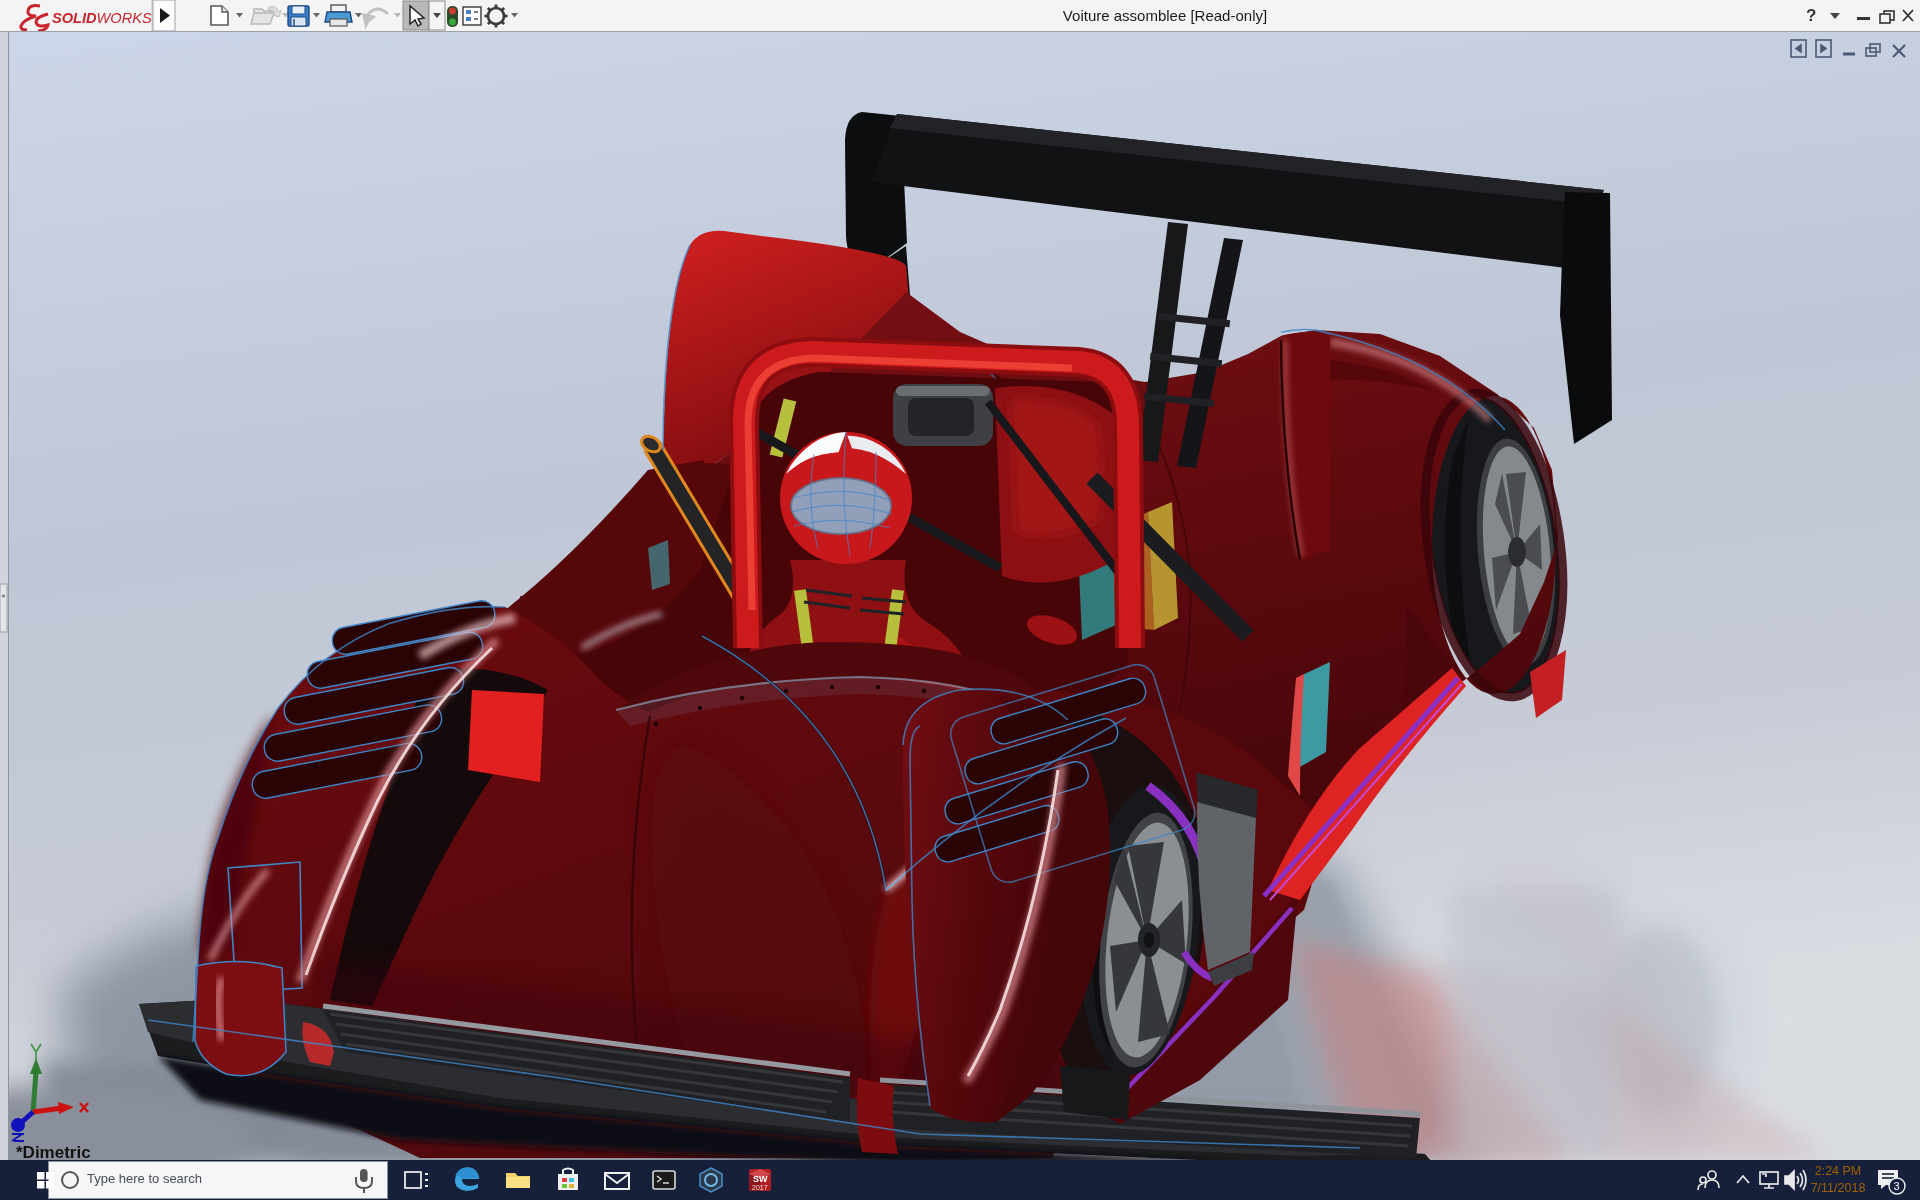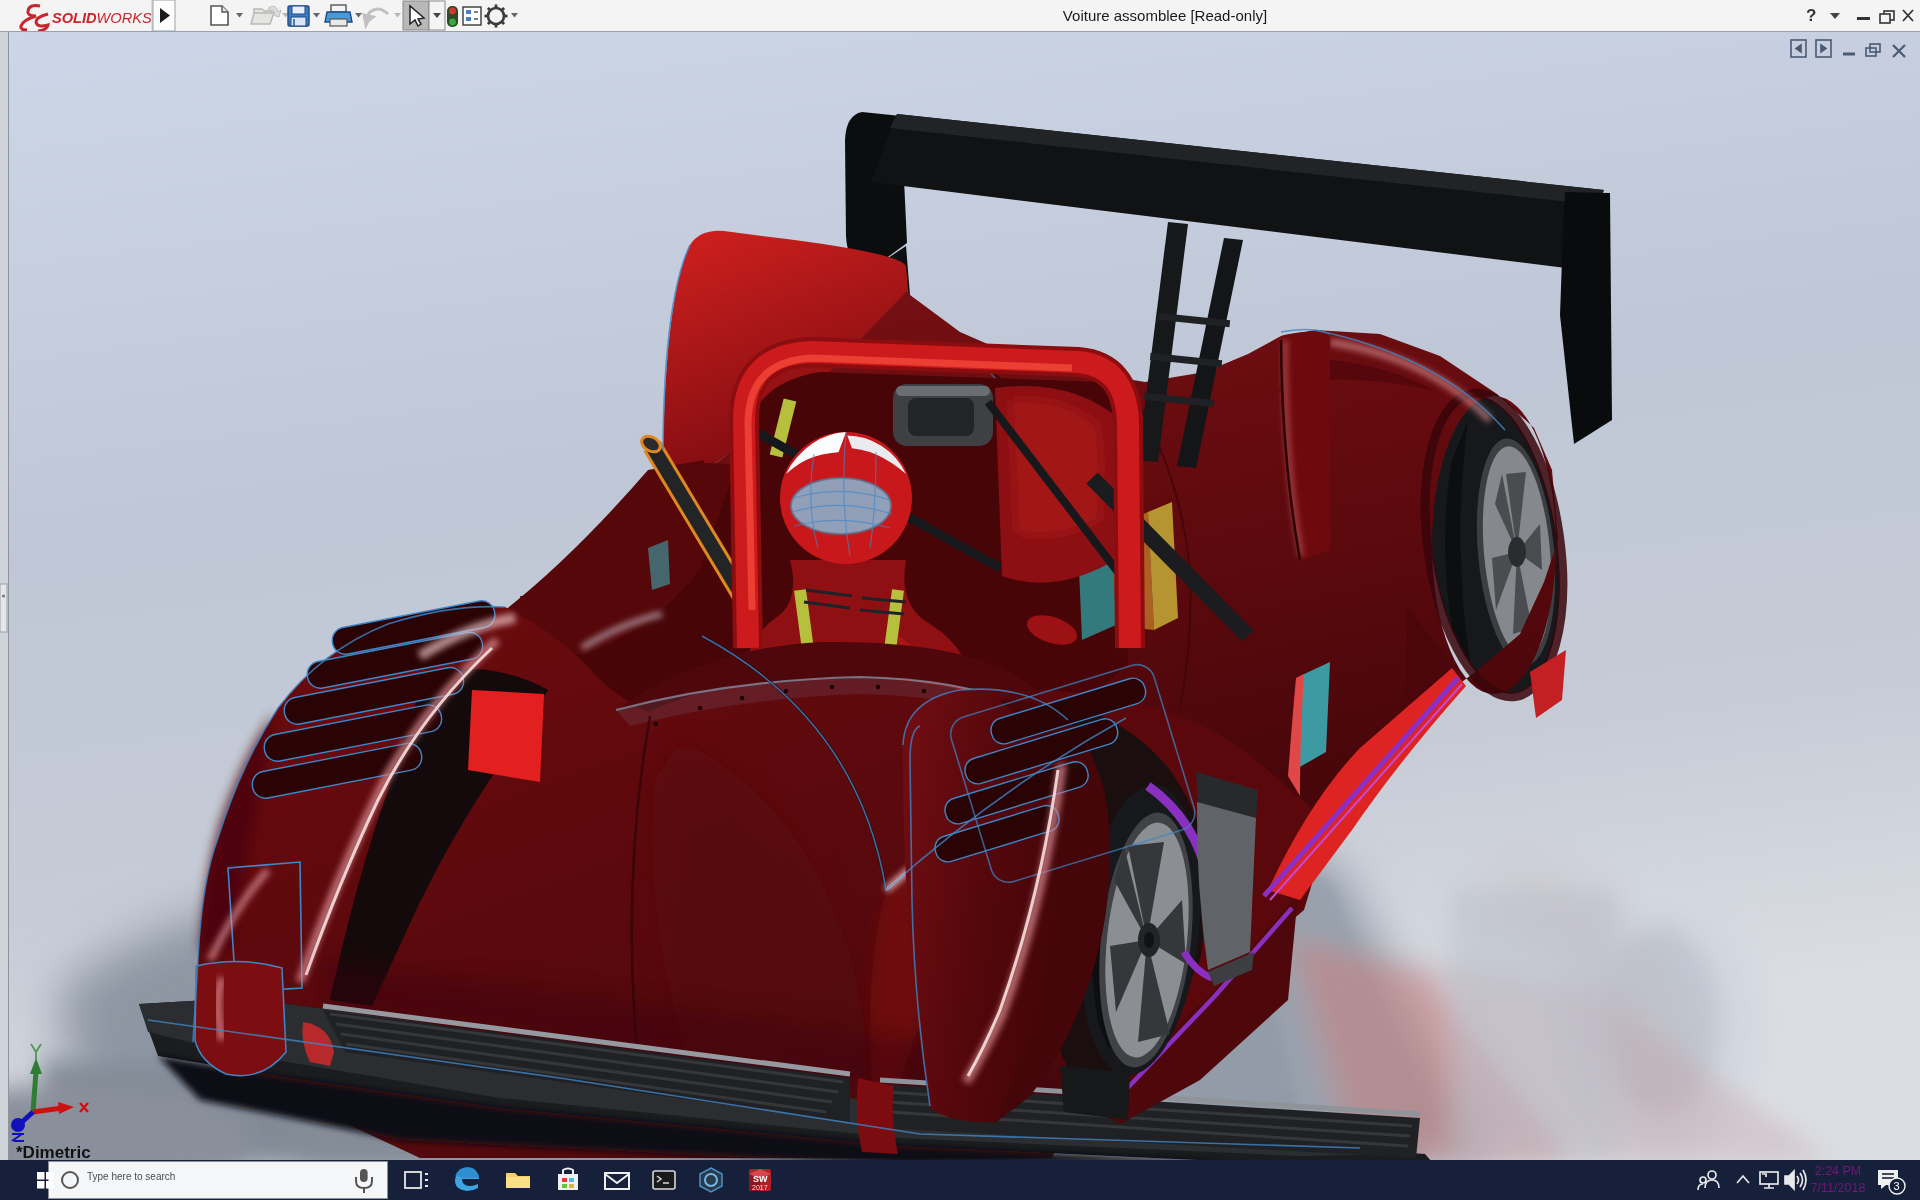--- a/index.html
+++ b/index.html
@@ -3,22 +3,22 @@
 <meta charset="utf-8">
 <style>
 html,body{margin:0;padding:0;width:1920px;height:1200px;overflow:hidden;background:#fff;font-family:"Liberation Sans",sans-serif;}
 #stage{position:relative;width:1920px;height:1200px;}
 
 #titlebar{position:absolute;top:0;left:0;width:1920px;height:31px;background:#f4f4f5;border-bottom:1px solid #9ba1ab;}
 #tb-title{position:absolute;top:0;left:0;width:2330px;height:31px;line-height:31px;text-align:center;font-size:15px;color:#1a1a1a;}
 
 #taskbar{position:absolute;top:1160px;left:0;width:1920px;height:40px;background:#16203a;}
 #search{position:absolute;left:48px;top:1161px;width:340px;height:38px;background:#f5f6f7;border:1px solid #8a8f98;box-sizing:border-box;}
-#search span{position:absolute;left:38px;top:9px;font-size:10px;color:#4a4d52;}
-#clock{position:absolute;left:1808px;top:1163px;width:60px;color:#701a75;font-size:12.5px;text-align:center;line-height:17px;}
+#search span{position:absolute;left:38px;top:9px;font-size:13px;color:#4a4d52;}
+#clock{position:absolute;left:1808px;top:1163px;width:60px;color:#a16207;font-size:12.5px;text-align:center;line-height:17px;}
 </style>
 </head>
 <body>
 <div id="stage">
 
   <svg id="vp" width="1920" height="1160" viewBox="0 0 1920 1160" style="position:absolute;top:0;left:0;">
     <defs>
       <linearGradient id="bg" x1="0" y1="0" x2="0.22" y2="1">
         <stop offset="0" stop-color="#cdd6e8"></stop>
         <stop offset="0.45" stop-color="#bfc7d6"></stop>

